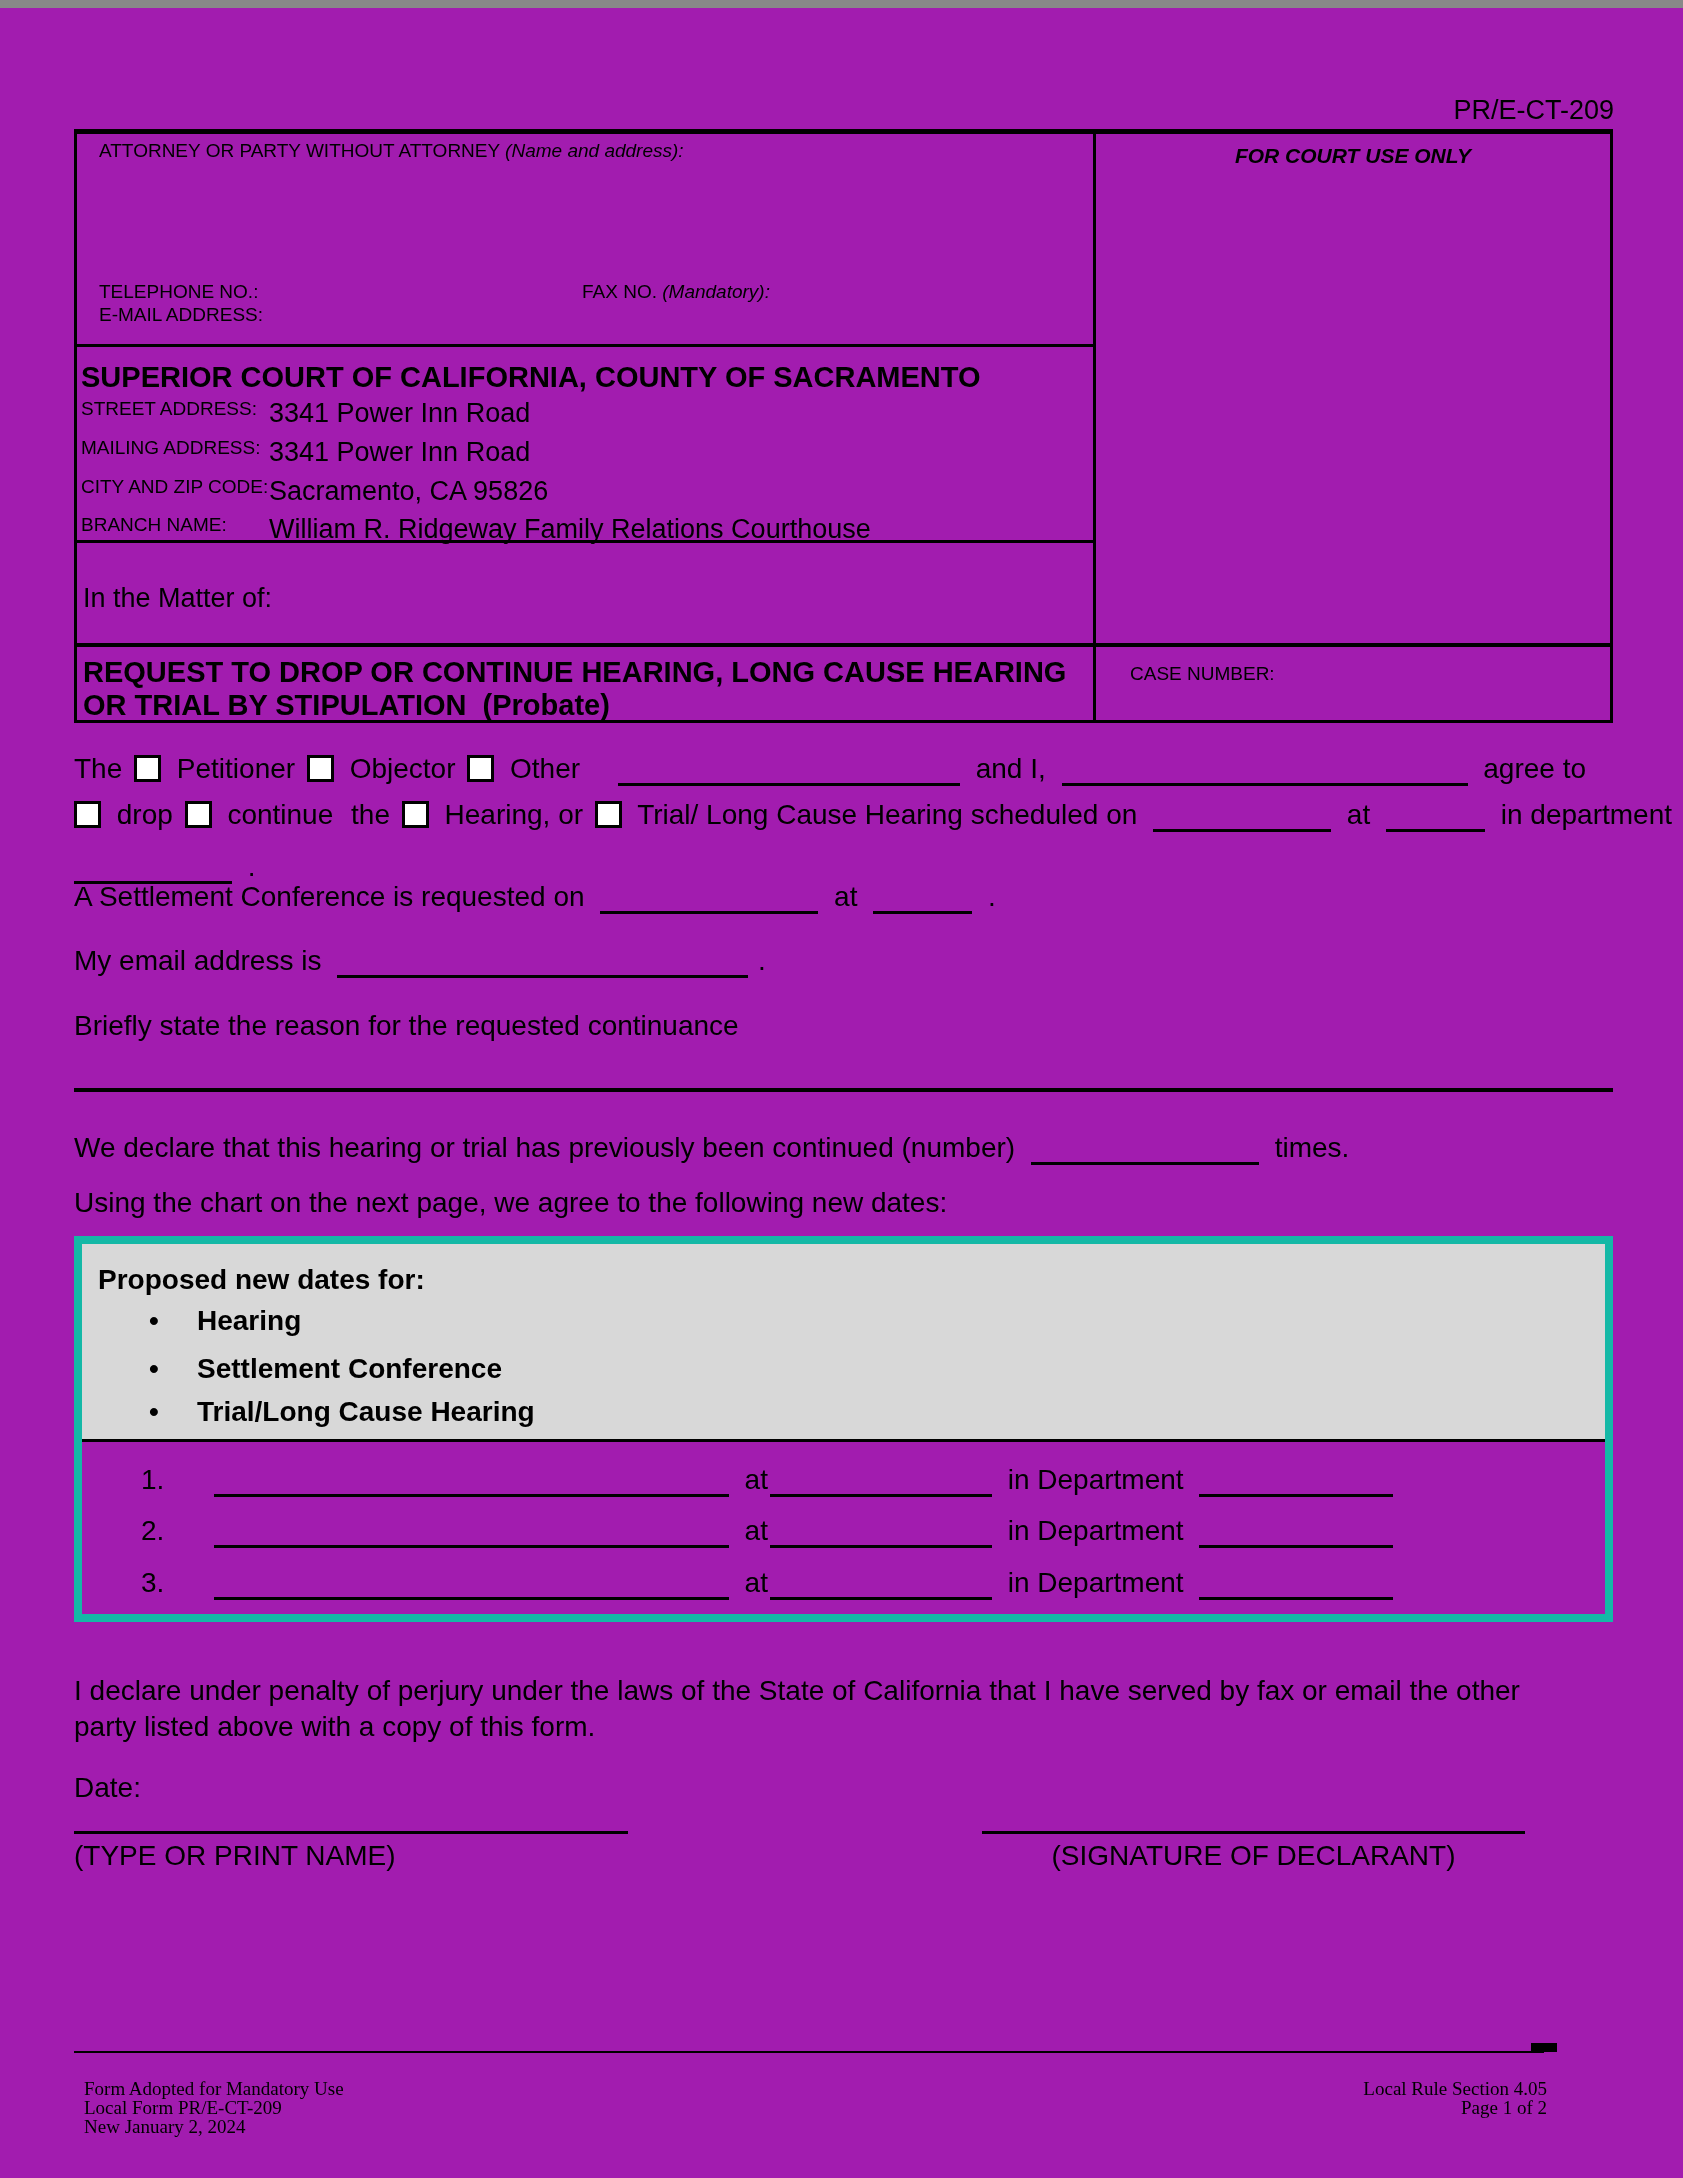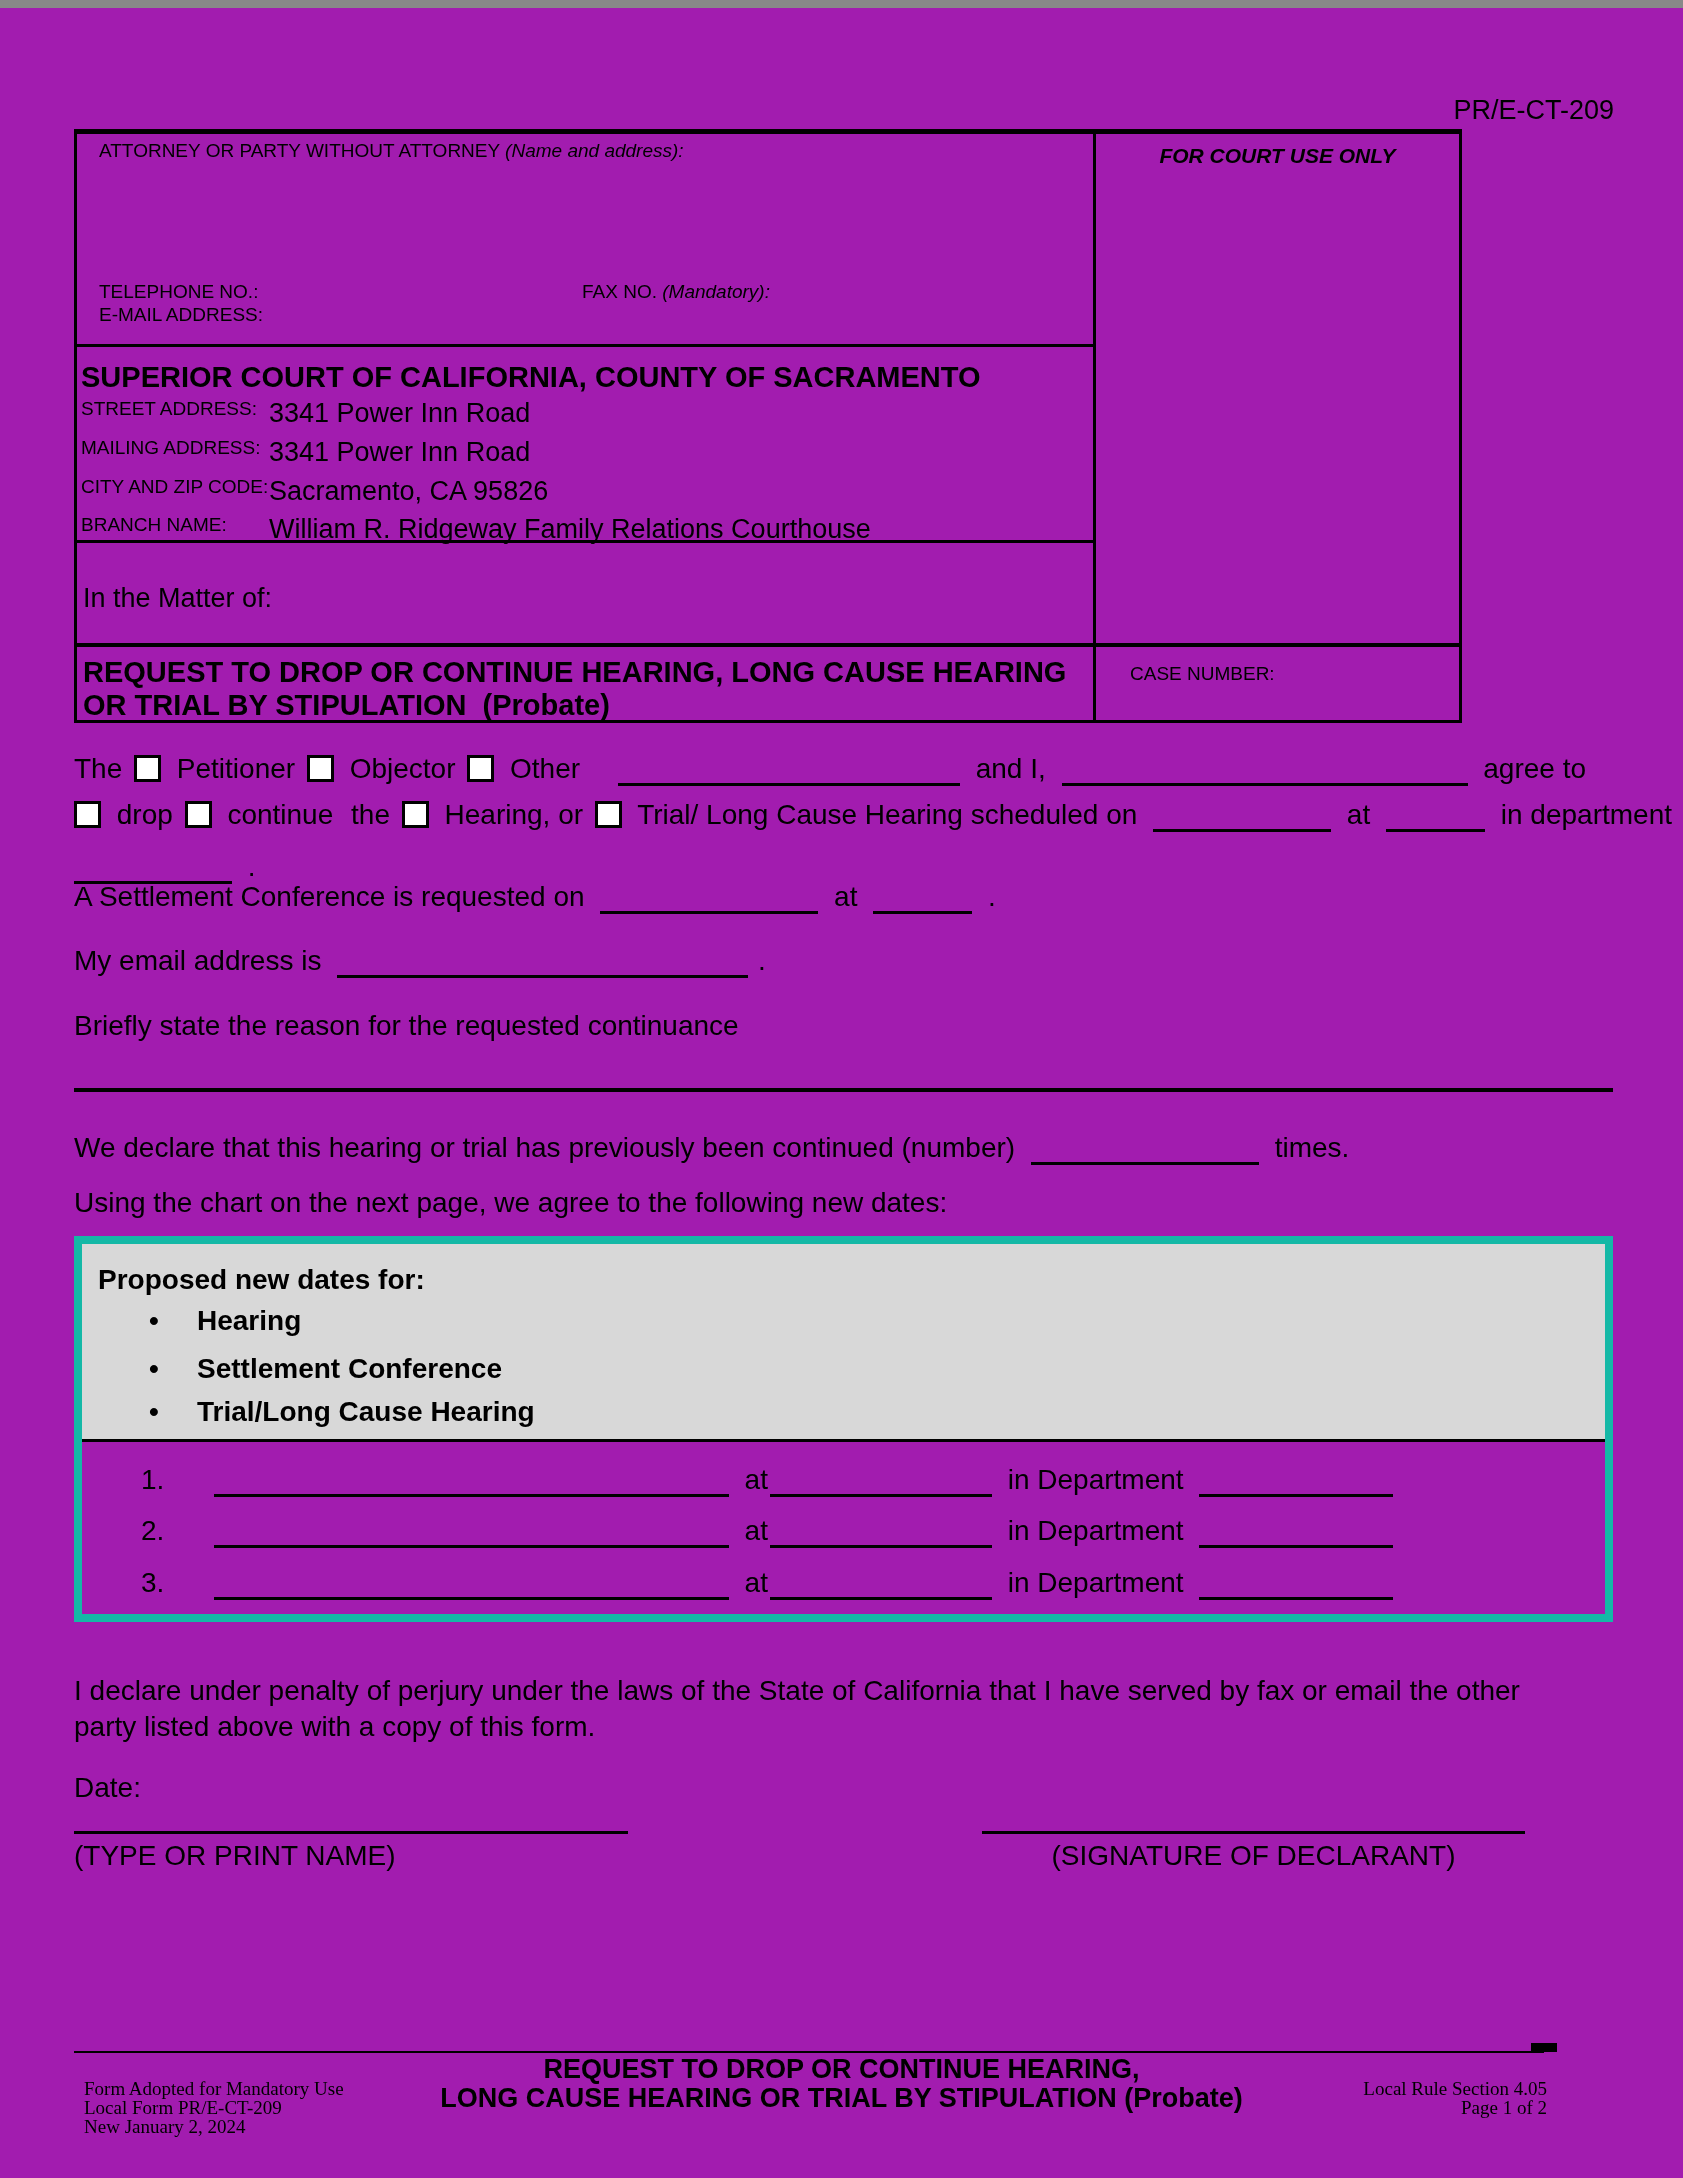--- a/index.html
+++ b/index.html
@@ -7,21 +7,21 @@
     position:relative; width:1683px; height:2178px; background:#a21caf;
     font-family:"Liberation Sans","DejaVu Sans",sans-serif; color:#000;
     margin:8px auto; overflow:hidden;
   }
   .abs { position:absolute; }
   .keep { white-space:pre-wrap; }
 
   
   .form-number { top:87px; right:69px; font-size:27px; }
   .caption-box {
-    top:121px; left:74px; width:1388px; height:594px; box-sizing:border-box;
+    top:121px; left:74px; width:1539px; height:594px; box-sizing:border-box;
     border:3px solid #000; border-top:5px solid #000;
     display:grid; grid-template-columns:1016px 1fr;
     grid-template-rows:210px 196px 103px 1fr;
   }
   .cell { position:relative; box-sizing:border-box; }
   .small-label { font-size:19px; }
   .cell-attorney { grid-column:1; grid-row:1; }
   .cell-court    { grid-column:1; grid-row:2; border-top:3px solid #000; }
   .cell-matter   { grid-column:1; grid-row:3; border-top:3px solid #000; font-size:27px; padding:40px 0 4px 6px; }
   .cell-title    { grid-column:1; grid-row:4; border-top:4px solid #000; font-weight:bold; font-size:29px; line-height:33px; padding:9px 0 0 6px; }
@@ -225,24 +225,20 @@
 
   <div class="abs body-text" style="top:1764px; left:74px;">Date:</div>
 
   <div class="abs sig-line" style="top:1823px; left:74px; width:554px;"></div>
   <div class="abs sig-line" style="top:1823px; left:982px; width:543px;"></div>
   <div class="abs sig-label" style="top:1832px; left:74px;">(TYPE OR PRINT NAME)</div>
   <div class="abs sig-label" style="top:1832px; left:982px; width:543px; text-align:center;">(SIGNATURE OF DECLARANT)</div>
 
   <div class="abs footer-line"></div>
   <div class="abs footer-dash"></div>
-  <div class="abs footer-center">
-    <div>REQUEST TO DROP OR CONTINUE HEARING,</div>
-    <div>LONG CAUSE HEARING OR TRIAL BY STIPULATION (Probate)</div>
-  </div>
   <div class="abs footer-side footer-left">
     <div>Form Adopted for Mandatory Use</div>
     <div>Local Form PR/E-CT-209</div>
     <div>New January 2, 2024</div>
   </div>
   <div class="abs footer-side footer-right">
     <div>Local Rule Section 4.05</div>
     <div>Page 1 of 2</div>
   </div>
 

